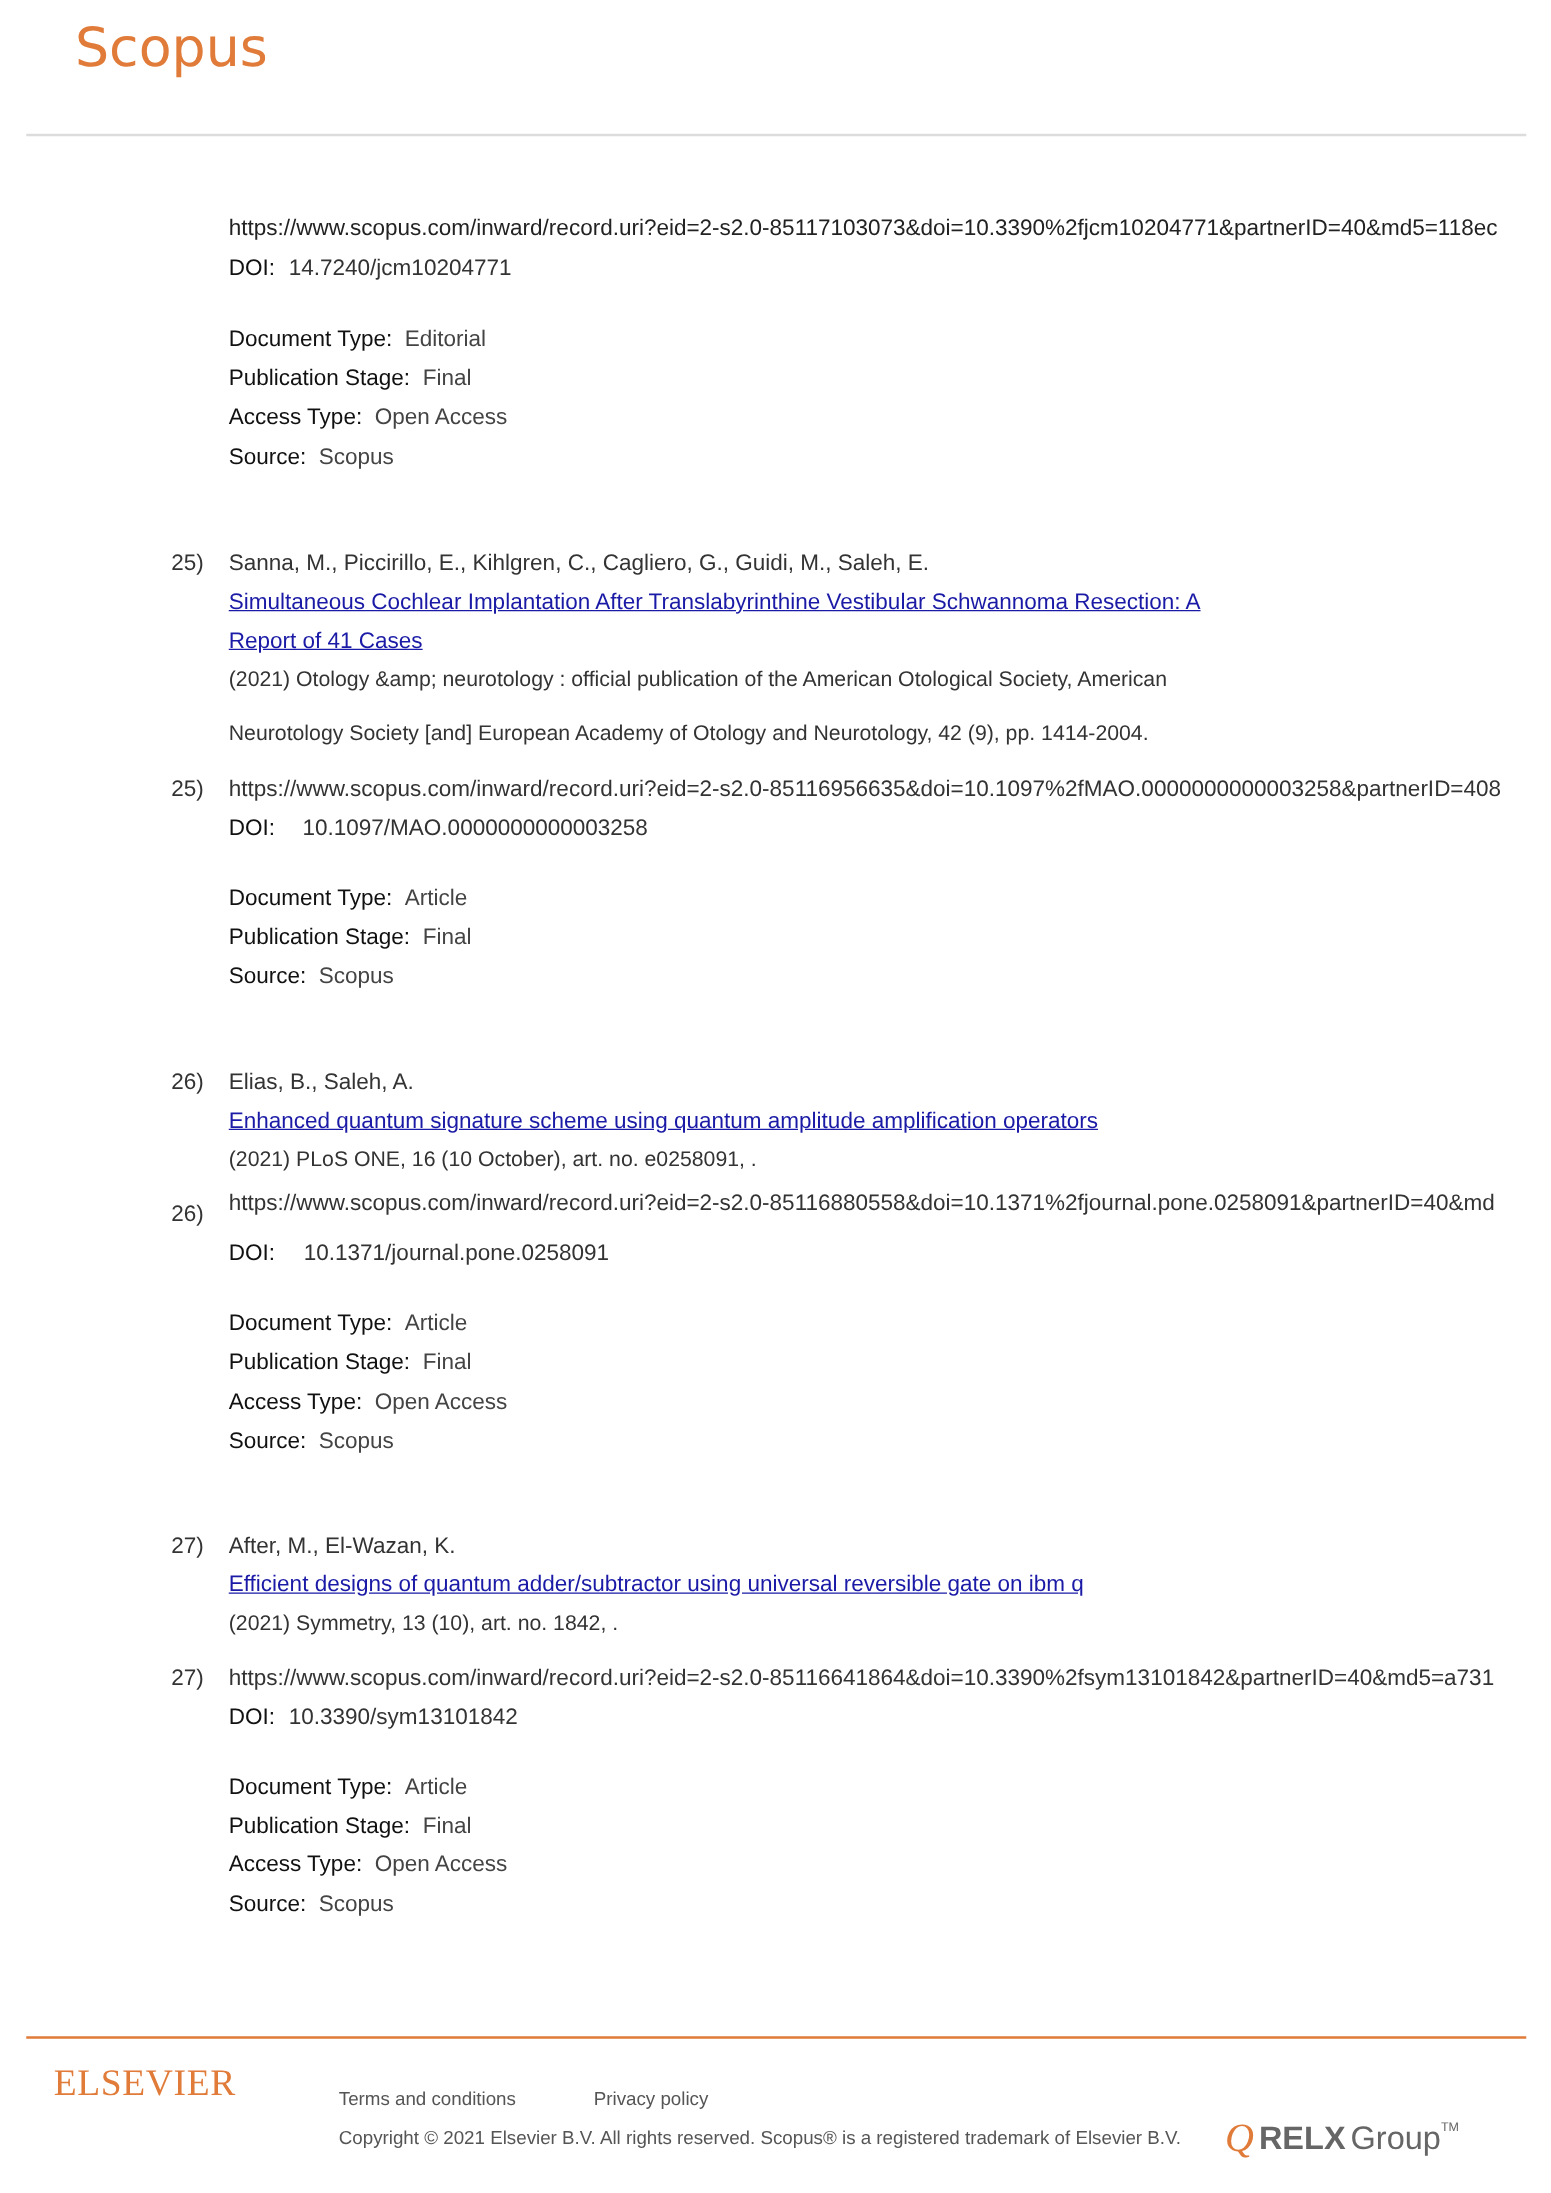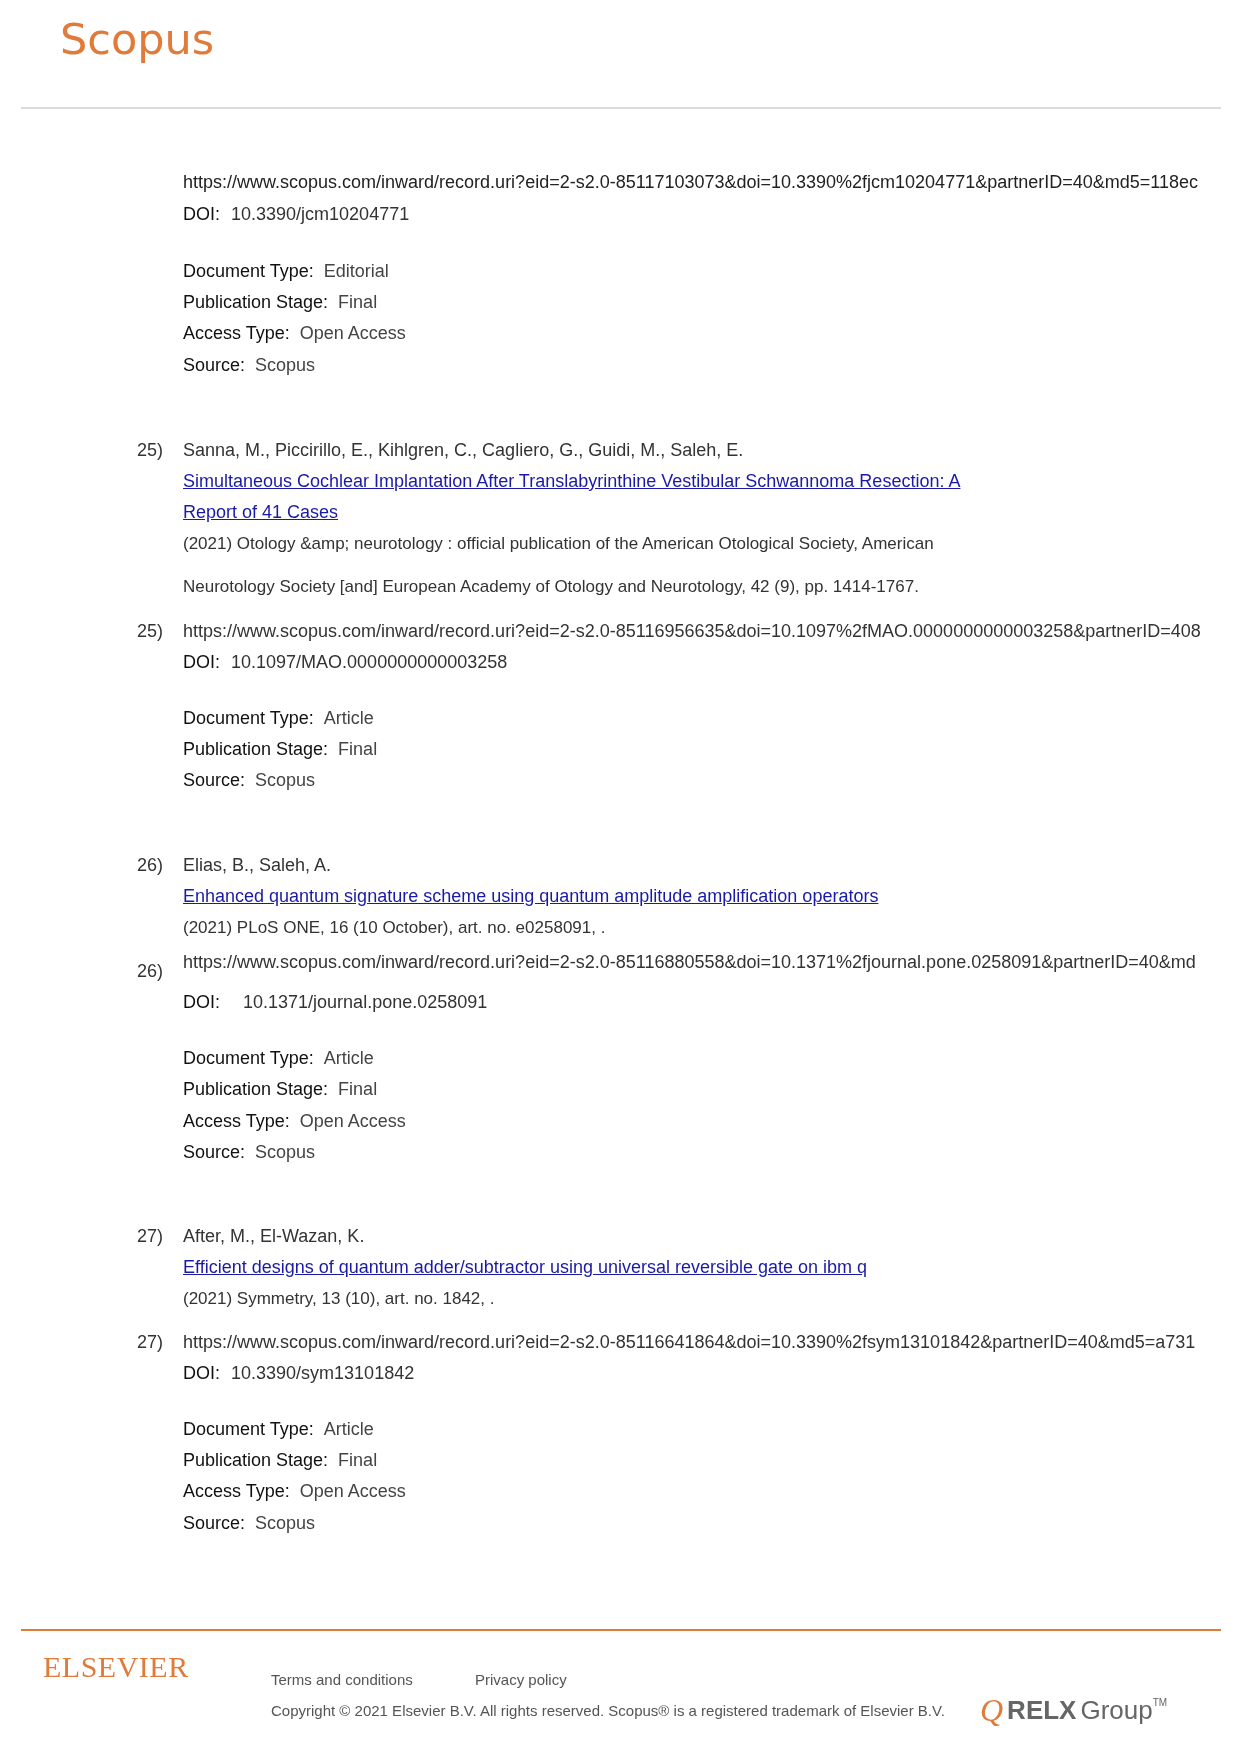--- a/index.html
+++ b/index.html
@@ -31,21 +31,21 @@
 
 <div class="logo">Scopus</div>
 <div class="top-rule"></div>
 
 <div class="content">
 
   <div>
     <div class="line" style="top:172px;">https://www.scopus.com/inward/record.uri?eid=2-s2.0-85117103073&amp;doi=10.3390%2fjcm10204771&amp;partnerID=40&amp;md5=118ec</div>
     <div class="line" style="top:204px;">
       <span class="meta-label">DOI:</span>
-      <span class="meta-value gray" style="margin-left:6px">10.3390/jcm10204771</span>
+      <span class="meta-value gray" style="margin-left:6px">14.7240/jcm10204771</span>
     </div>
     <div class="line" style="top:261px;">
       <span class="meta-label">Document Type:</span><span class="meta-value">Editorial</span>
     </div>
     <div class="line" style="top:292px;">
       <span class="meta-label">Publication Stage:</span><span class="meta-value">Final</span>
     </div>
     <div class="line" style="top:323px;">
       <span class="meta-label">Access Type:</span><span class="meta-value">Open Access</span>
     </div>
@@ -53,26 +53,26 @@
       <span class="meta-label">Source:</span><span class="meta-value">Scopus</span>
     </div>
   </div>
 
   <div>
     <div class="num" style="top:440px;">25)</div>
     <div class="line gray" style="top:440px;">Sanna, M., Piccirillo, E., Kihlgren, C., Cagliero, G., Guidi, M., Saleh, E.</div>
     <div class="line" style="top:471px;"><a class="link">Simultaneous Cochlear Implantation After Translabyrinthine Vestibular Schwannoma Resection: A</a></div>
     <div class="line" style="top:502px;"><a class="link">Report of 41 Cases</a></div>
     <div class="line gray" style="top:534px; font-size:17px;">(2021) Otology &amp;amp; neurotology : official publication of the American Otological Society, American</div>
-    <div class="line gray" style="top:577px; font-size:17px;">Neurotology Society [and] European Academy of Otology and Neurotology, 42 (9), pp. 1414-1767.</div>
+    <div class="line gray" style="top:577px; font-size:17px;">Neurotology Society [and] European Academy of Otology and Neurotology, 42 (9), pp. 1414-2004.</div>
     <div class="num" style="top:621px;">25)</div>
     <div class="line gray" style="top:621px;">https://www.scopus.com/inward/record.uri?eid=2-s2.0-85116956635&amp;doi=10.1097%2fMAO.0000000000003258&amp;partnerID=408</div>
     <div class="line" style="top:652px;">
       <span class="meta-label">DOI:</span>
-      <span class="meta-value gray" style="margin-left:6px">10.1097/MAO.0000000000003258</span>
+      <span class="meta-value gray" style="margin-left:17px">10.1097/MAO.0000000000003258</span>
     </div>
     <div class="line" style="top:708px;">
       <span class="meta-label">Document Type:</span><span class="meta-value">Article</span>
     </div>
     <div class="line" style="top:739px;">
       <span class="meta-label">Publication Stage:</span><span class="meta-value">Final</span>
     </div>
     <div class="line" style="top:770px;">
       <span class="meta-label">Source:</span><span class="meta-value">Scopus</span>
     </div>

